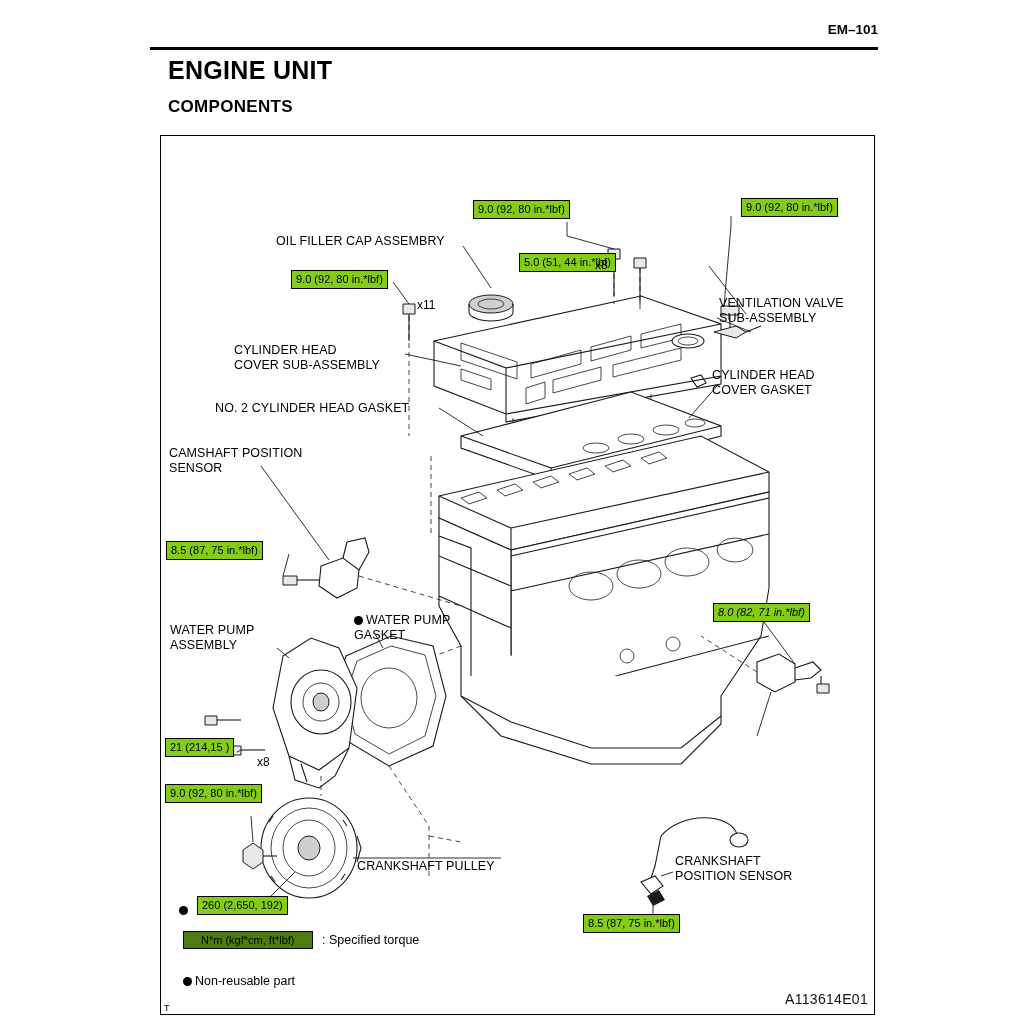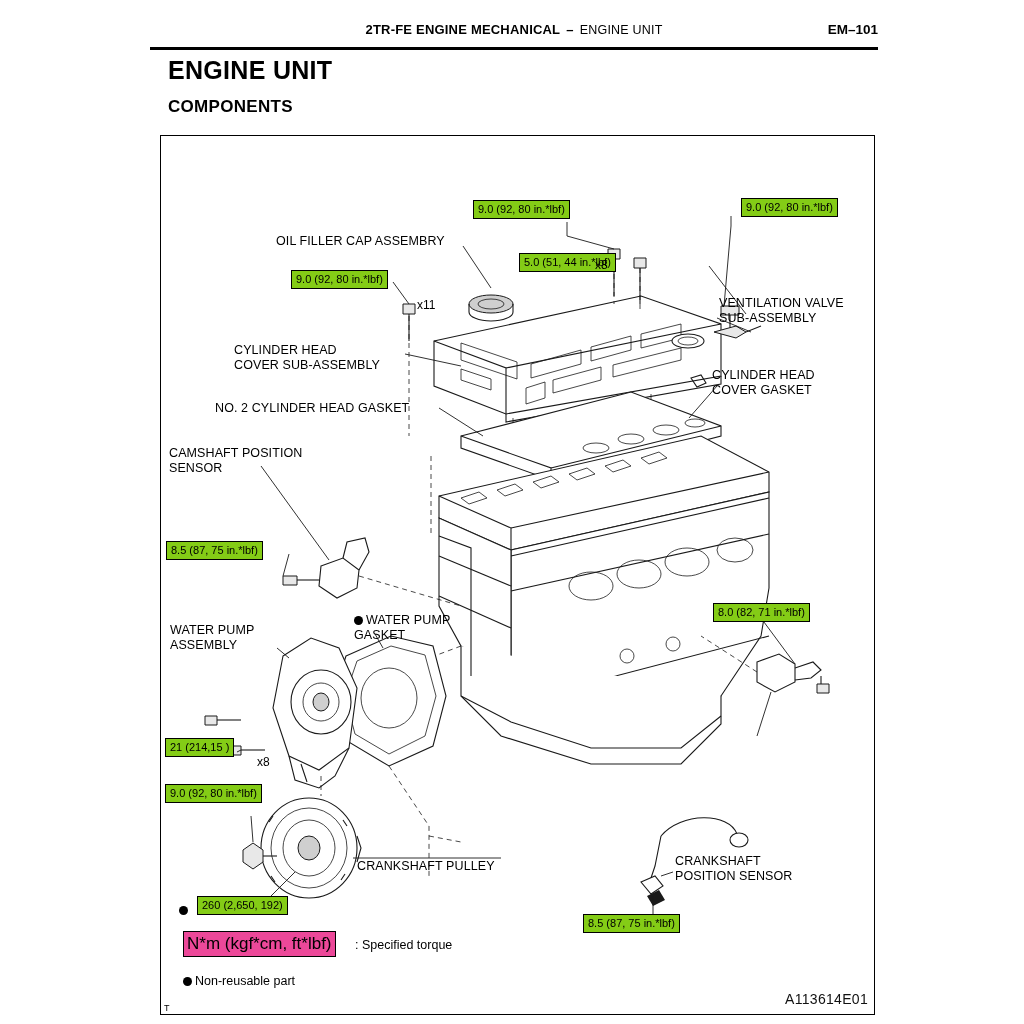--- a/index.html
+++ b/index.html
@@ -141,41 +141,38 @@
     vertical-align: -1px;
   }
   .legend-row {
     position: absolute;
     font-size: 12.5px;
     white-space: nowrap;
   }
   .legend-box {
     display: inline-block;
     border: 1px solid #000;
-    padding: 2px 3px;
-    font-size: 17px;
-    background: #ec4899;
+    padding: 2px 17px;
+    font-size: 11px;
+    background: #4d7c0f;
   }
 
   svg.overlay {
     position: absolute;
     left: 0;
     top: 0;
     width: 715px;
     height: 880px;
     overflow: visible;
   }
 </style>
 </head>
 <body>
 
 <div class="page-header">
-  <div class="header-center">
-    <span>2TR-FE ENGINE MECHANICAL</span><span class="sep">–</span><span class="sub">ENGINE UNIT</span>
-  </div>
   <div class="header-right">EM–101</div>
 </div>
 <div class="header-rule"></div>
 
 <div class="title-main">ENGINE UNIT</div>
 <div class="title-sub">COMPONENTS</div>
 
 <div class="figure-frame">
   <div class="figure-inner">
 
@@ -420,35 +417,35 @@
     <div class="lbl" style="left:196px; top:723px;">CRANKSHAFT PULLEY</div>
 
     <div class="lbl" style="left:514px; top:718px;">CRANKSHAFT
 POSITION SENSOR</div>
 
     <div class="torque" style="left:312px; top:64px;">9.0 (92, 80 in.*lbf)</div>
     <div class="torque" style="left:580px; top:62px;">9.0 (92, 80 in.*lbf)</div>
     <div class="torque" style="left:358px; top:117px;">5.0 (51, 44 in.*lbf)</div>
     <div class="torque" style="left:130px; top:134px;">9.0 (92, 80 in.*lbf)</div>
     <div class="torque" style="left:5px; top:405px;">8.5 (87, 75 in.*lbf)</div>
-    <div class="torque" style="left:552px; top:467px;">8.0 (82, 71 in.*lbf)</div>
+    <div class="torque" style="left:552px; top:467px;font-style:italic;">8.0 (82, 71 in.*lbf)</div>
     <div class="torque" style="left:4px; top:602px;">21 (214,15 )</div>
     <div class="torque" style="left:4px; top:648px;">9.0 (92, 80 in.*lbf)</div>
     <div class="torque" style="left:36px; top:760px;">260 (2,650, 192)</div>
     <div class="torque" style="left:422px; top:778px;">8.5 (87, 75 in.*lbf)</div>
 
     <div style="position:absolute; left:18px; top:764px;"><span class="bullet-dot"></span></div>
 
     <div class="mult" style="left:434px; top:110px;">x8</div>
     <div class="mult" style="left:256px; top:150px;">x11</div>
     <div class="mult" style="left:96px; top:607px;">x8</div>
 
     <div class="legend-row" style="left:22px; top:795px;">
       <span class="legend-box">N*m (kgf*cm, ft*lbf)</span>
-      <span style="margin-left:16px;">: Specified torque</span>
+      <span style="margin-left:6px;">: Specified torque</span>
     </div>
 
     <div class="legend-row" style="left:22px; top:838px;">
       <span class="bullet-dot"></span><span>Non-reusable part</span>
     </div>
 
     <div class="corner-t">T</div>
     <div class="fig-id">A113614E01</div>
   </div>
 </div>

